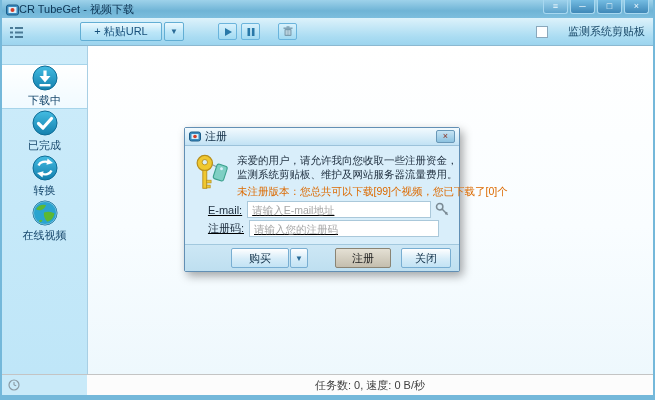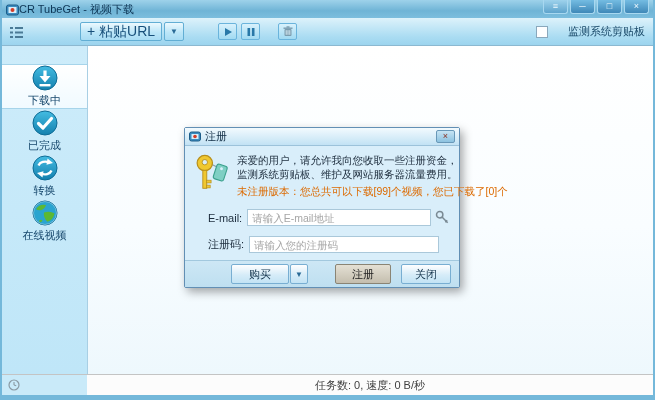--- a/index.html
+++ b/index.html
@@ -22,21 +22,21 @@
     background:linear-gradient(#74bce2,#3f88b8);border:1px solid #a8d8f0;border-top:none;
     border-radius:0 0 3px 3px;cursor:default;}
   .wbtn.menu{background:linear-gradient(#9ed2ec,#5ea4cc);}
 
   
   .toolbar{height:28px;flex:0 0 28px;display:flex;align-items:center;padding:0 8px;gap:4px;
     background:linear-gradient(180deg,#ddf2fb,#aadcf2 70%,#9cd4ee);border-bottom:1px solid #8cb8d0;}
   .list-icon{width:14px;height:13px;display:inline-block;}
   .paste-group{display:flex;gap:2px;margin-left:52px;}
   .btn-blue{background:linear-gradient(#ecf9fe,#bce6f8 55%,#a8dcf4);border:1px solid #62aed4;
-    border-radius:2px;color:#174f7a;font-size:14px;font-family:inherit;cursor:pointer;}
+    border-radius:2px;color:#174f7a;font-size:11px;font-family:inherit;cursor:pointer;}
   .paste-btn{width:82px;height:19px;}
   .paste-arrow{width:20px;height:19px;font-size:8px;color:#2a6a96;}
   .tool-sm{width:19px;height:17px;display:inline-flex;align-items:center;justify-content:center;
     background:linear-gradient(#d8f1fc,#a0daf2);border:1px solid #6ab4dc;border-radius:2px;cursor:pointer;}
   .tool-sm.first{margin-left:30px;}
   .tool-sm.trash{margin-left:14px;}
   .clip-check{margin-left:auto;display:flex;align-items:center;gap:20px;font-size:11px;color:#1a4a6a;cursor:pointer;}
   .cbox{width:12px;height:12px;background:#fdfeff;border:1px solid #8aa8bc;display:inline-block;}
 
   
@@ -56,21 +56,21 @@
     background:linear-gradient(#f2fafe,#c2e2f4);border-bottom:1px solid #9cc2da;font-size:11px;color:#102c44;}
   .dlg-icon{width:12px;height:12px;display:inline-block;}
   .dlg-close{margin-left:auto;width:19px;height:13px;background:linear-gradient(#c6e4f4,#8cc2e0);
     border:1px solid #6898b8;border-radius:2px;color:#8a3020;font-size:9px;line-height:11px;text-align:center;cursor:pointer;}
   .dlg-body{padding:7px 9px 7px;}
   .dlg-info{display:flex;gap:7px;}
   .key-icon{width:36px;height:40px;flex:0 0 36px;}
   .dlg-texts{font-size:10.5px;}
   .dlg-msg{color:#1c2c3c;line-height:14px;width:226px;}
   .dlg-notice{color:#dc6a00;margin-top:4px;white-space:nowrap;font-size:10.5px;}
-  .form-row{display:flex;align-items:center;margin-top:10px;}
+  .form-row{display:flex;align-items:center;margin-top:2px;text-decoration:underline;}
   .form-label{width:50px;text-align:right;margin-right:5px;font-size:11px;color:#1c2c3c;}
   .form-input{width:190px;height:17px;font-size:10.5px;border:1px solid #aac8da;padding:1px 4px;
     color:#333;background:#fff;font-family:inherit;}
   .form-input::placeholder{color:#a6a6a6;}
   .key-btn{width:16px;height:16px;margin-left:4px;background:transparent;border:none;padding:0;cursor:pointer;}
   .dlg-buttons{height:27px;display:flex;align-items:center;padding:0 8px;
     background:linear-gradient(#cde7f5,#bedff0);border-top:1px solid #a2c8de;}
   .dbtn{height:20px;font-size:11px;color:#12324a;font-family:inherit;cursor:pointer;
     background:linear-gradient(#fefeff,#d6ecf8 55%,#c2e3f4);border:1px solid #78aed2;border-radius:2px;}
   .buy{width:58px;margin-left:38px;}

